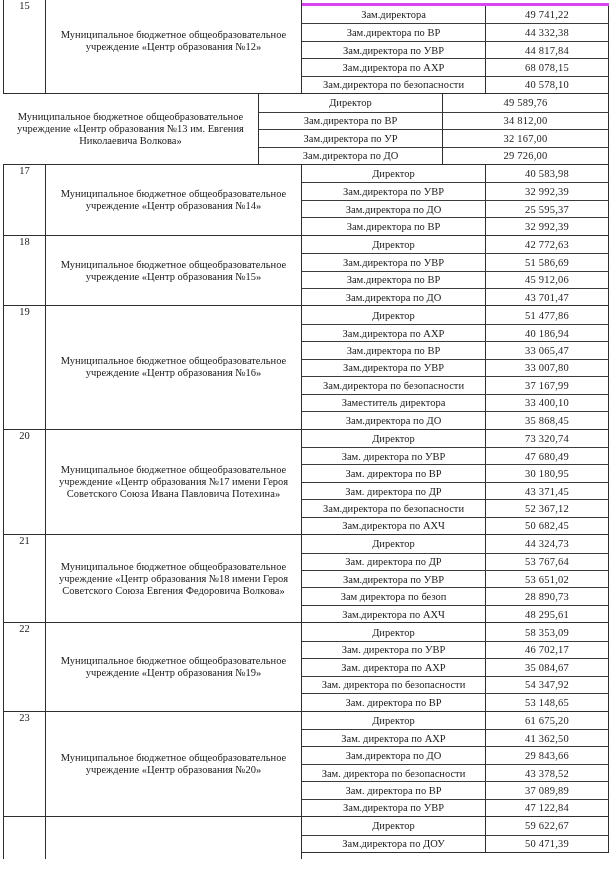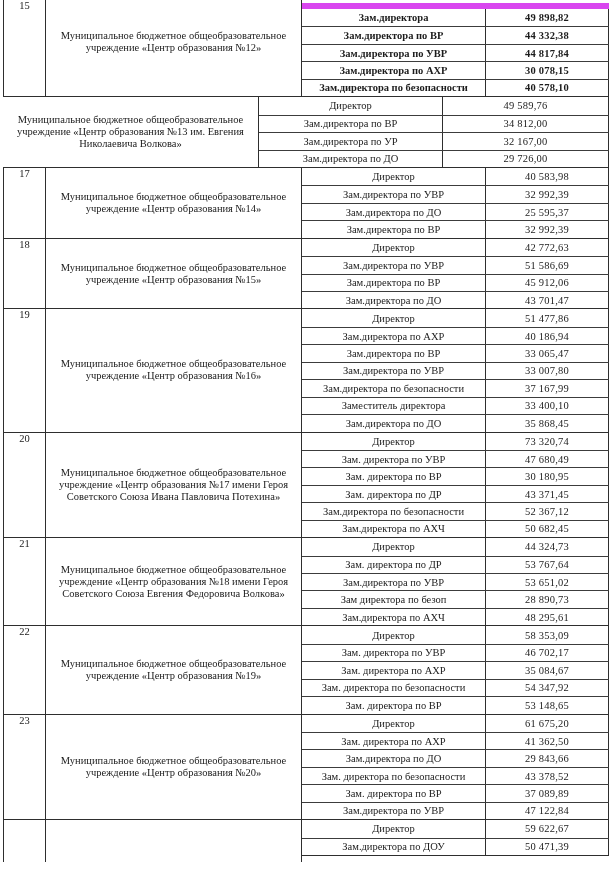--- a/index.html
+++ b/index.html
@@ -10,21 +10,21 @@
     background:#ffffff;
     font-family:"Liberation Serif","DejaVu Serif",serif;
     color:#1c1c1c;
     overflow:hidden;
   }
   .doc-table {
     position:absolute; left:3px; top:0; width:606px;
   }
   .section { display:flex; border-top:1px solid #2e2e2e; align-items:stretch; }
   .section.first { border-top:none; }
-  .section.first .c-rows { border-top:6px solid #d946ef; margin-top:3px;font-weight:bold; }
+  .section.first .c-rows { border-top:3px solid #d946ef; margin-top:3px; }
   .section.last .c-rows { border-bottom:1px solid #2e2e2e; margin-bottom:6px; }
 
   .c-num {
     width:43px; flex:0 0 43px;
     border-left:1px solid #2e2e2e; border-right:1px solid #2e2e2e;
     display:flex; justify-content:center;
     font-size:10.5px;
   }
   .c-inst {
     width:256px; flex:0 0 256px;
@@ -61,36 +61,36 @@
   <div class="section first">
     <div class="c-num">
       <span>15</span>
     </div>
     <div class="c-inst">
       <div>Муниципальное бюджетное общеобразовательное учреждение «Центр образования №12»</div>
     </div>
     <div class="c-rows">
   <div class="subrow">
     <div class="pos">Зам.директора</div>
-    <div class="val">49 898,82</div>
+    <div class="val">49 741,22</div>
   </div>
 
   <div class="subrow">
     <div class="pos">Зам.директора по ВР</div>
     <div class="val">44 332,38</div>
   </div>
 
   <div class="subrow">
     <div class="pos">Зам.директора по УВР</div>
     <div class="val">44 817,84</div>
   </div>
 
   <div class="subrow">
     <div class="pos">Зам.директора по АХР</div>
-    <div class="val">30 078,15</div>
+    <div class="val">68 078,15</div>
   </div>
 
   <div class="subrow">
     <div class="pos">Зам.директора по безопасности</div>
     <div class="val">40 578,10</div>
   </div>
 </div>
   </div>
 
   <div class="section">

